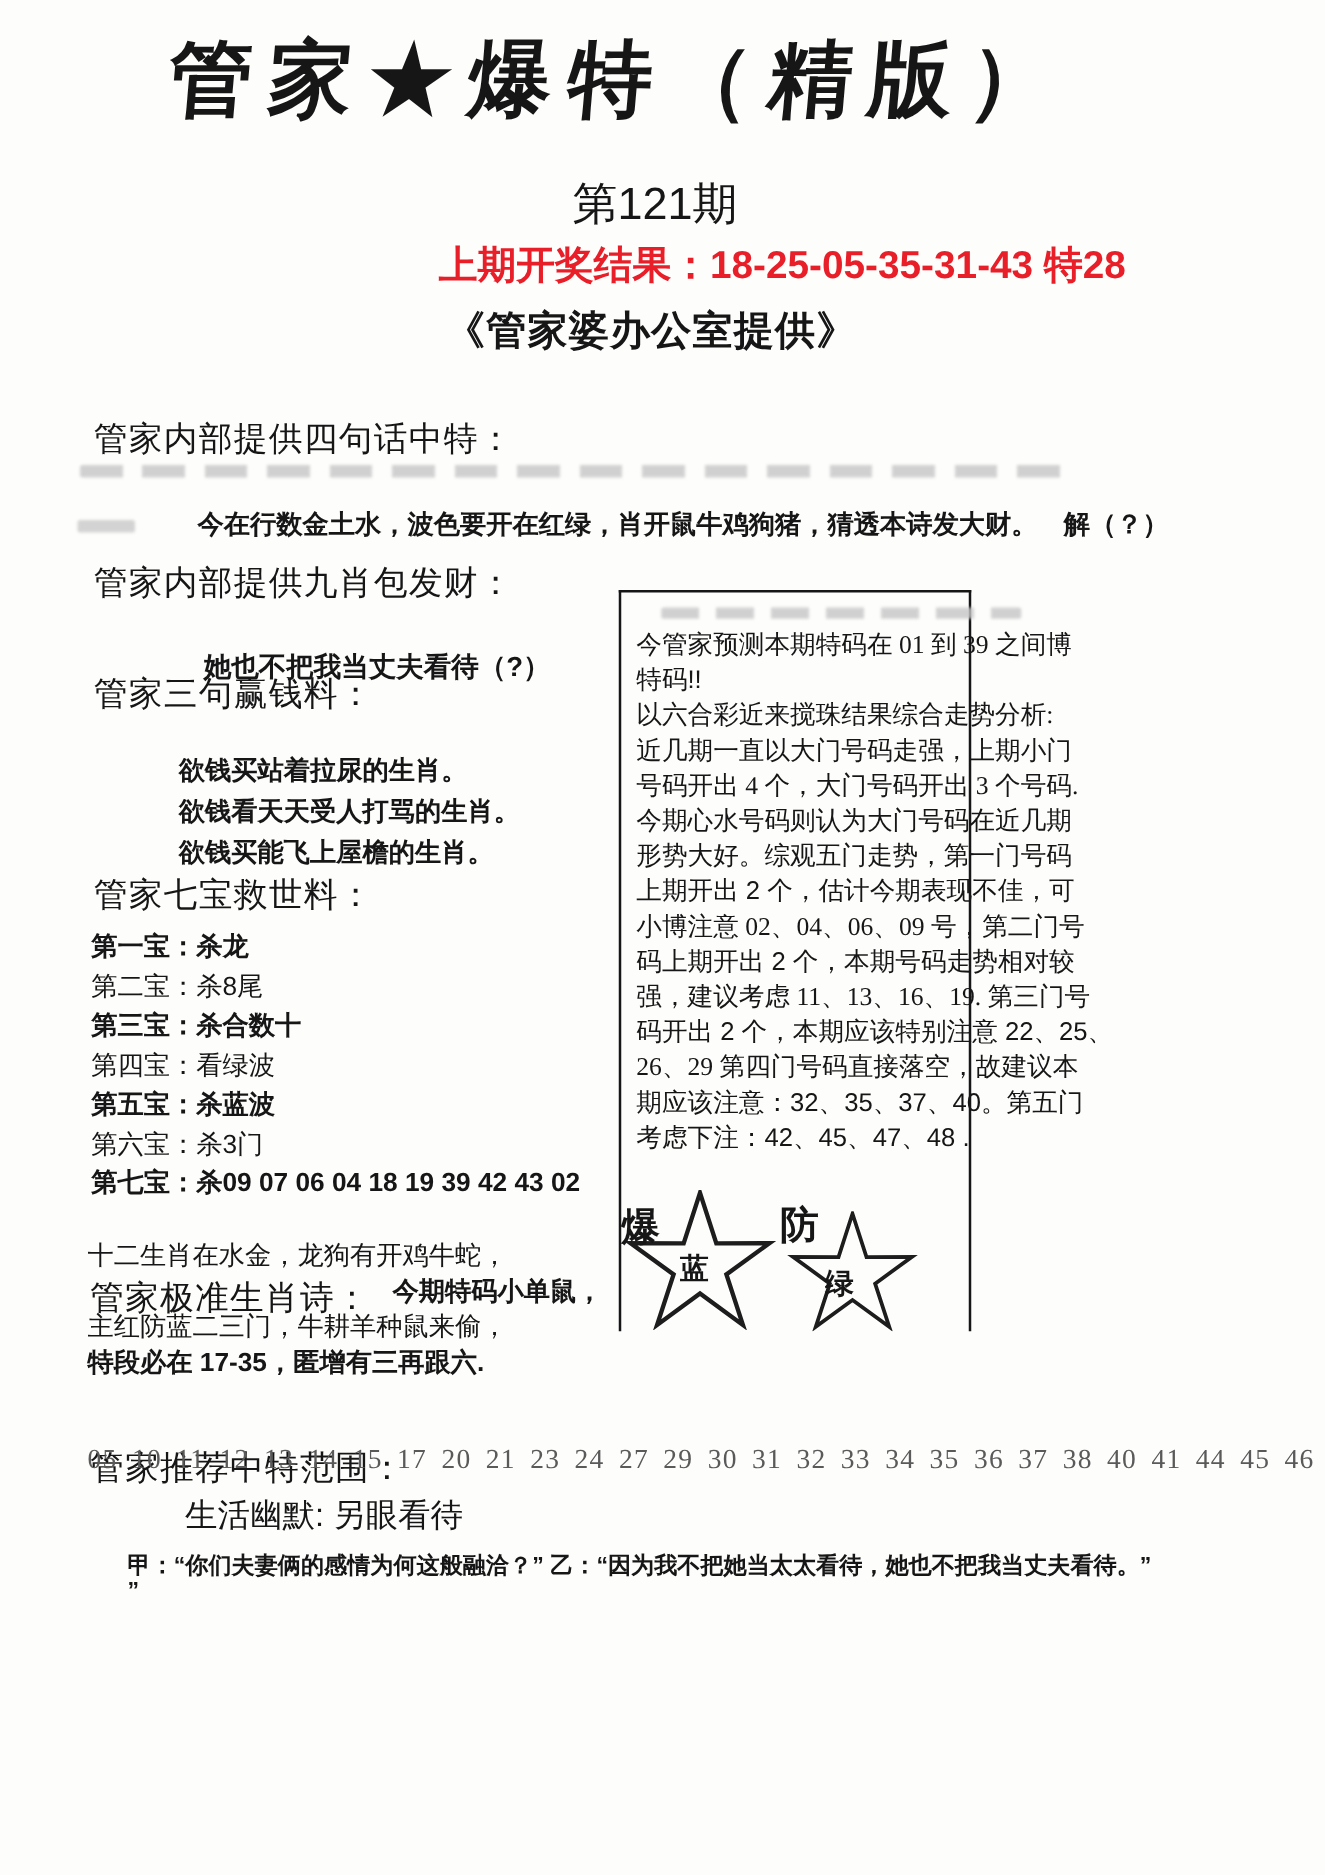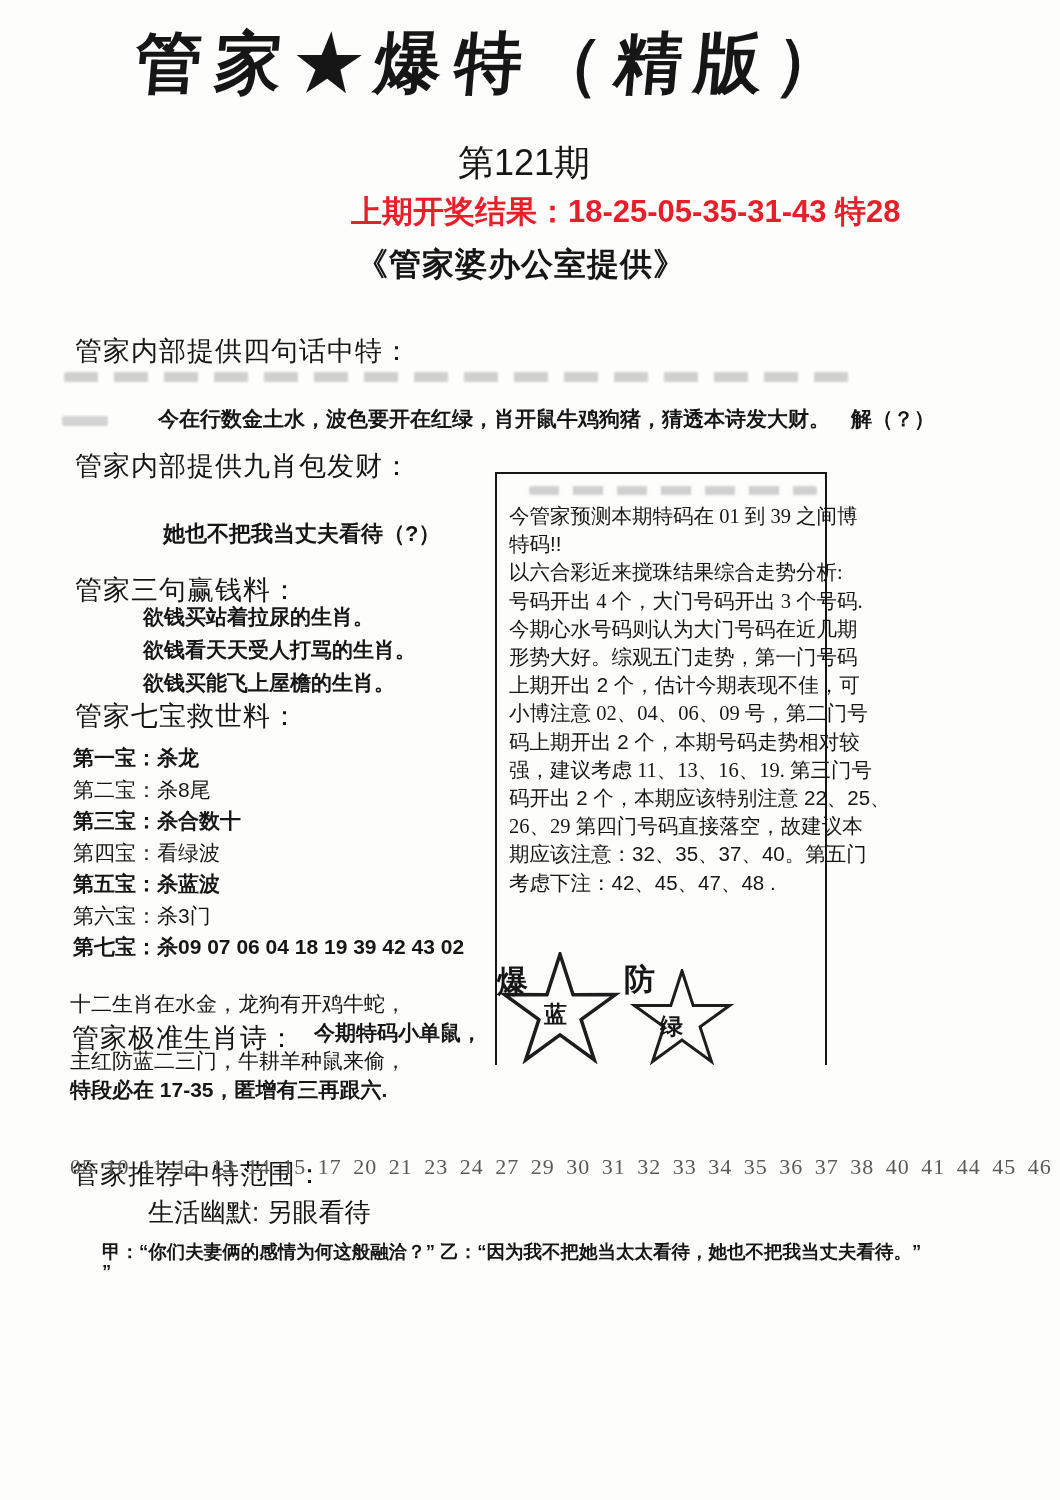--- a/index.html
+++ b/index.html
@@ -49,21 +49,21 @@
     left:70px; top:1154px; font-size:22px; color:#5a5a5a;
     letter-spacing:1px; word-spacing:5px;
     font-family:"Liberation Serif",serif;
   }
   .humor  { left:148px; top:1195px; font-size:26px; font-weight:400; font-family:"Liberation Sans",sans-serif; }
   .dialog { left:102px; top:1239px; font-size:18.5px; font-weight:700; font-family:"Liberation Sans",sans-serif; }
   .dialog-tail { left:102px; top:1261px; font-size:18.5px; font-weight:700; font-family:"Liberation Sans",sans-serif; }
 
   
   .analysis-box {
-    position:absolute; left:495px; top:472px; width:332px; height:593px;
+    position:absolute; left:495px; top:472px; width:282px; height:593px;
     border:2.5px solid #161616; border-bottom:none;
     padding:9px 12px 0 12px;
   }
   .box-line { font-size:20.5px; line-height:28.2px; white-space:nowrap; }
   .box-line.w7 { font-weight:400; font-family:"Liberation Sans",sans-serif; }
   .box-line.w4 { font-weight:400; font-family:"Liberation Serif",serif; }
 
   
   .smudge {
     position:absolute; height:10px; border-radius:2px; opacity:.8;
@@ -91,21 +91,21 @@
 <div class="abs provider">《管家婆办公室提供》</div>
 
 <div class="abs sec-h" style="left:75px; top:333px;">管家内部提供四句话中特：</div>
 <div class="smudge s1"></div>
 <div class="smudge s2"></div>
 <div class="abs poem1">今在行数金土水，波色要开在红绿，肖开鼠牛鸡狗猪，猜透本诗发大财。　解（？）</div>
 
 <div class="abs sec-h" style="left:75px; top:448px;">管家内部提供九肖包发财：</div>
 <div class="abs nine">她也不把我当丈夫看待（?）</div>
 
-<div class="abs sec-h" style="left:75px; top:572px;">管家三句赢钱料：</div>
+<div class="abs sec-h" style="left:75px; top:537px;">管家三句赢钱料：</div>
 <div class="abs three">
   <div class="l0">欲钱买站着拉尿的生肖。</div>
   <div class="l1">欲钱看天天受人打骂的生肖。</div>
   <div class="l2">欲钱买能飞上屋檐的生肖。</div>
 </div>
 
 <div class="abs sec-h" style="left:75px; top:698px;">管家七宝救世料：</div>
 <div class="abs seven">
   <div class="odd">第一宝：杀龙</div>
   <div class="even">第二宝：杀8尾</div>
@@ -120,20 +120,21 @@
 <div class="abs zp zp1">十二生肖在水金，龙狗有开鸡牛蛇，</div>
 <div class="abs zp zp2">今期特码小单鼠，</div>
 <div class="abs zp zp3">主红防蓝二三门，牛耕羊种鼠来偷，</div>
 <div class="abs zp zp4">特段必在 17-35，匿增有三再跟六.</div>
 
 <div class="analysis-box">
   <div class="smudge s3"></div>
   <div class="box-line w4">今管家预测本期特码在 01 到 39 之间博</div>
   <div class="box-line w7">特码!!</div>
   <div class="box-line w4">以六合彩近来搅珠结果综合走势分析:</div>
+  <div class="box-line w7">近几期一直以大门号码走强，上期小门</div>
   <div class="box-line w4">号码开出 4 个，大门号码开出 3 个号码.</div>
   <div class="box-line w7">今期心水号码则认为大门号码在近几期</div>
   <div class="box-line w4">形势大好。综观五门走势，第一门号码</div>
   <div class="box-line w7">上期开出 2 个，估计今期表现不佳，可</div>
   <div class="box-line w4">小博注意 02、04、06、09 号，第二门号</div>
   <div class="box-line w7">码上期开出 2 个，本期号码走势相对较</div>
   <div class="box-line w4">强，建议考虑 11、13、16、19. 第三门号</div>
   <div class="box-line w7">码开出 2 个，本期应该特别注意 22、25、</div>
   <div class="box-line w4">26、29 第四门号码直接落空，故建议本</div>
   <div class="box-line w7">期应该注意：32、35、37、40。第五门</div>

